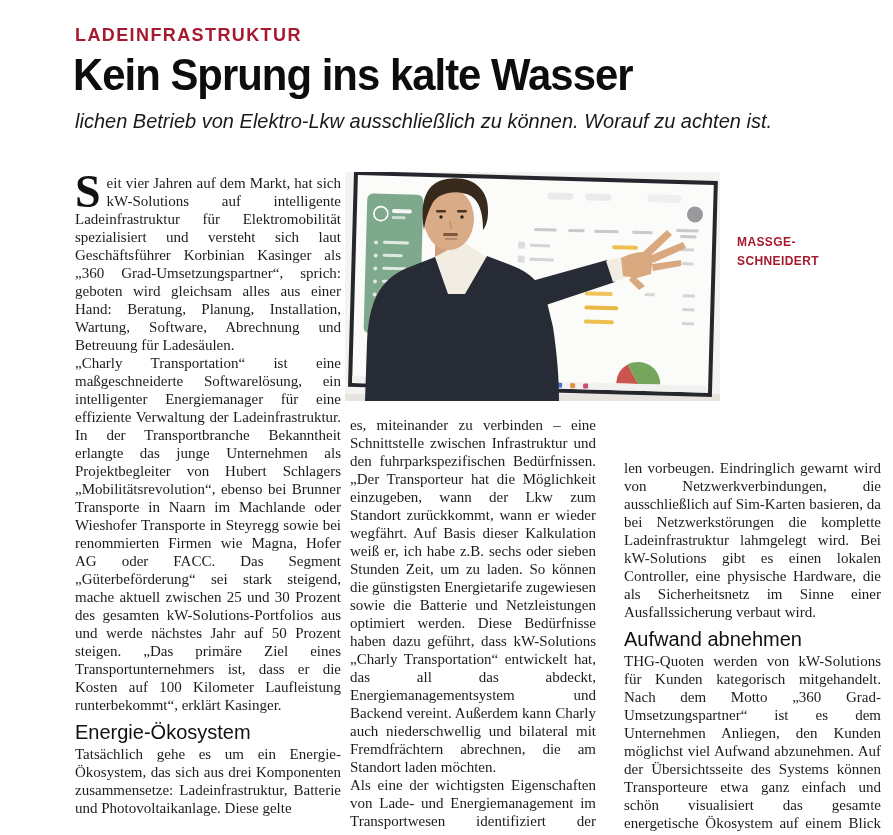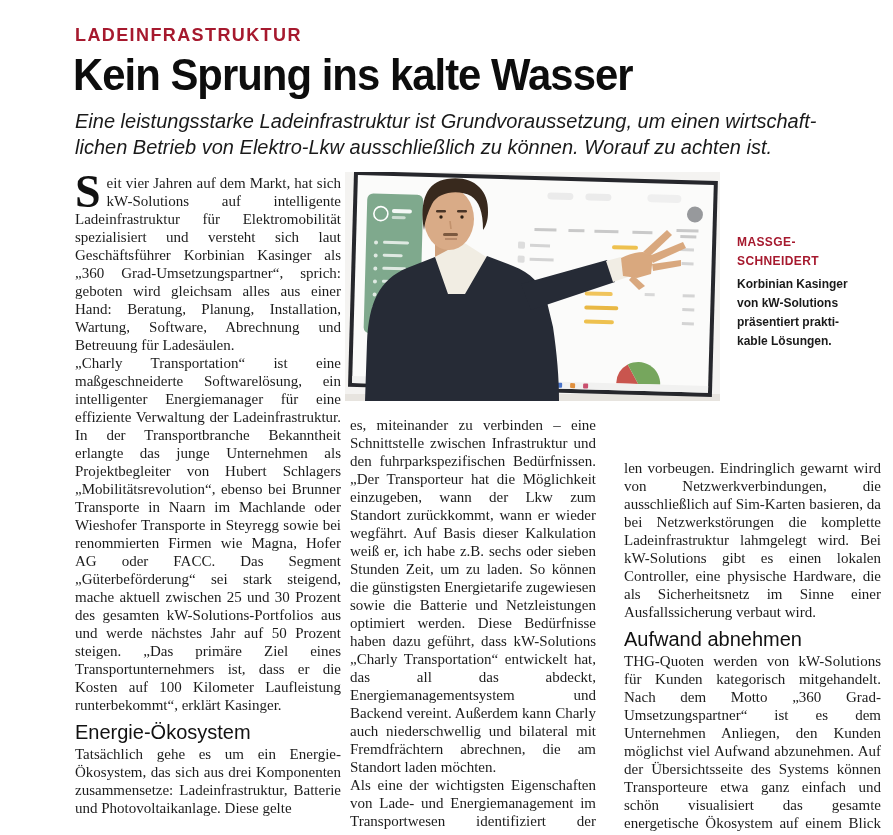--- a/index.html
+++ b/index.html
@@ -54,21 +54,20 @@
 </head>
 <body>
 
 <div class="page">
 
   <div class="kicker">LADEINFRASTRUKTUR</div>
 
   <h1 class="headline">Kein Sprung ins kalte Wasser</h1>
 
   <div class="lede">
-    <div>Eine leistungsstarke Ladeinfrastruktur ist Grundvoraussetzung, um einen wirtschaft-</div>
     <div>lichen Betrieb von Elektro-Lkw ausschließlich zu können. Worauf zu achten ist.</div>
   </div>
 
   <div class="col col1">
     <p><span class="dropcap">S</span><span>eit vier Jahren auf dem Markt, hat sich kW-Solutions auf intelligente Ladeinfrastruktur für Elektromobilität spezialisiert und versteht sich laut Geschäftsführer Korbinian Kasinger als „360 Grad-Umsetzungspartner“, sprich: geboten wird gleichsam alles aus einer Hand: Beratung, Planung, Installation, Wartung, Software, Abrechnung und Betreuung für Ladesäulen.</span></p>
     <p>„Charly Transportation“ ist eine maßgeschneiderte Softwarelösung, ein intelligenter Energiemanager für eine effiziente Verwaltung der Ladeinfrastruktur. In der Transportbranche Bekanntheit erlangte das junge Unternehmen als Projektbegleiter von Hubert Schlagers „Mobilitätsrevolution“, ebenso bei Brunner Transporte in Naarn im Machlande oder Wieshofer Transporte in Steyregg sowie bei renommierten Firmen wie Magna, Hofer AG oder FACC. Das Segment „Güterbeförderung“ sei stark steigend, mache aktuell zwischen 25 und 30 Prozent des gesamten kW-Solutions-Portfolios aus und werde nächstes Jahr auf 50 Prozent steigen. „Das primäre Ziel eines Transportunternehmers ist, dass er die Kosten auf 100 Kilometer Laufleistung runterbekommt“, erklärt Kasinger.</p>
     <p class="subhead">Energie-Ökosystem</p>
     <p>Tatsächlich gehe es um ein Energie-Ökosystem, das sich aus drei Komponenten zusammensetze: Ladeinfrastruktur, Batterie und Photovoltaikanlage. Diese gelte</p>
   </div>
 
@@ -190,26 +189,20 @@
         </g>
       </g>
     </svg>
   </figure>
 
   <aside class="caption">
     <div class="cap-kicker">
       <div>MASSGE-</div>
       <div>SCHNEIDERT</div>
     </div>
-    <div class="cap-text">
-      <div>Korbinian Kasinger</div>
-      <div>von kW-Solutions</div>
-      <div>präsentiert prakti-</div>
-      <div>kable Lösungen.</div>
-    </div>
   </aside>
 
   <div class="col col2">
     <p>es, miteinander zu verbinden – eine Schnittstelle zwischen Infrastruktur und den fuhrparkspezifischen Bedürfnissen. „Der Transporteur hat die Möglichkeit einzugeben, wann der Lkw zum Standort zurückkommt, wann er wieder wegfährt. Auf Basis dieser Kalkulation weiß er, ich habe z.B. sechs oder sieben Stunden Zeit, um zu laden. So können die günstigsten Energietarife zugewiesen sowie die Batterie und Netzleistungen optimiert werden. Diese Bedürfnisse haben dazu geführt, dass kW-Solutions „Charly Transportation“ entwickelt hat, das all das abdeckt, Energiemanagementsystem und Backend vereint. Außerdem kann Charly auch niederschwellig und bilateral mit Fremdfrächtern abrechnen, die am Standort laden möchten.</p>
     <p>Als eine der wichtigsten Eigenschaften von Lade- und Energiemanagement im Transportwesen identifiziert der Unternehmer Sicherheitsmechanismen, die Ladeausfäl-</p>
   </div>
 
   <div class="col col3">
     <p>len vorbeugen. Eindringlich gewarnt wird von Netzwerkverbindungen, die ausschließlich auf Sim-Karten basieren, da bei Netzwerkstörungen die komplette Ladeinfrastruktur lahmgelegt wird. Bei kW-Solutions gibt es einen lokalen Controller, eine physische Hardware, die als Sicherheitsnetz im Sinne einer Ausfallssicherung verbaut wird.</p>
     <p class="subhead">Aufwand abnehmen</p>

